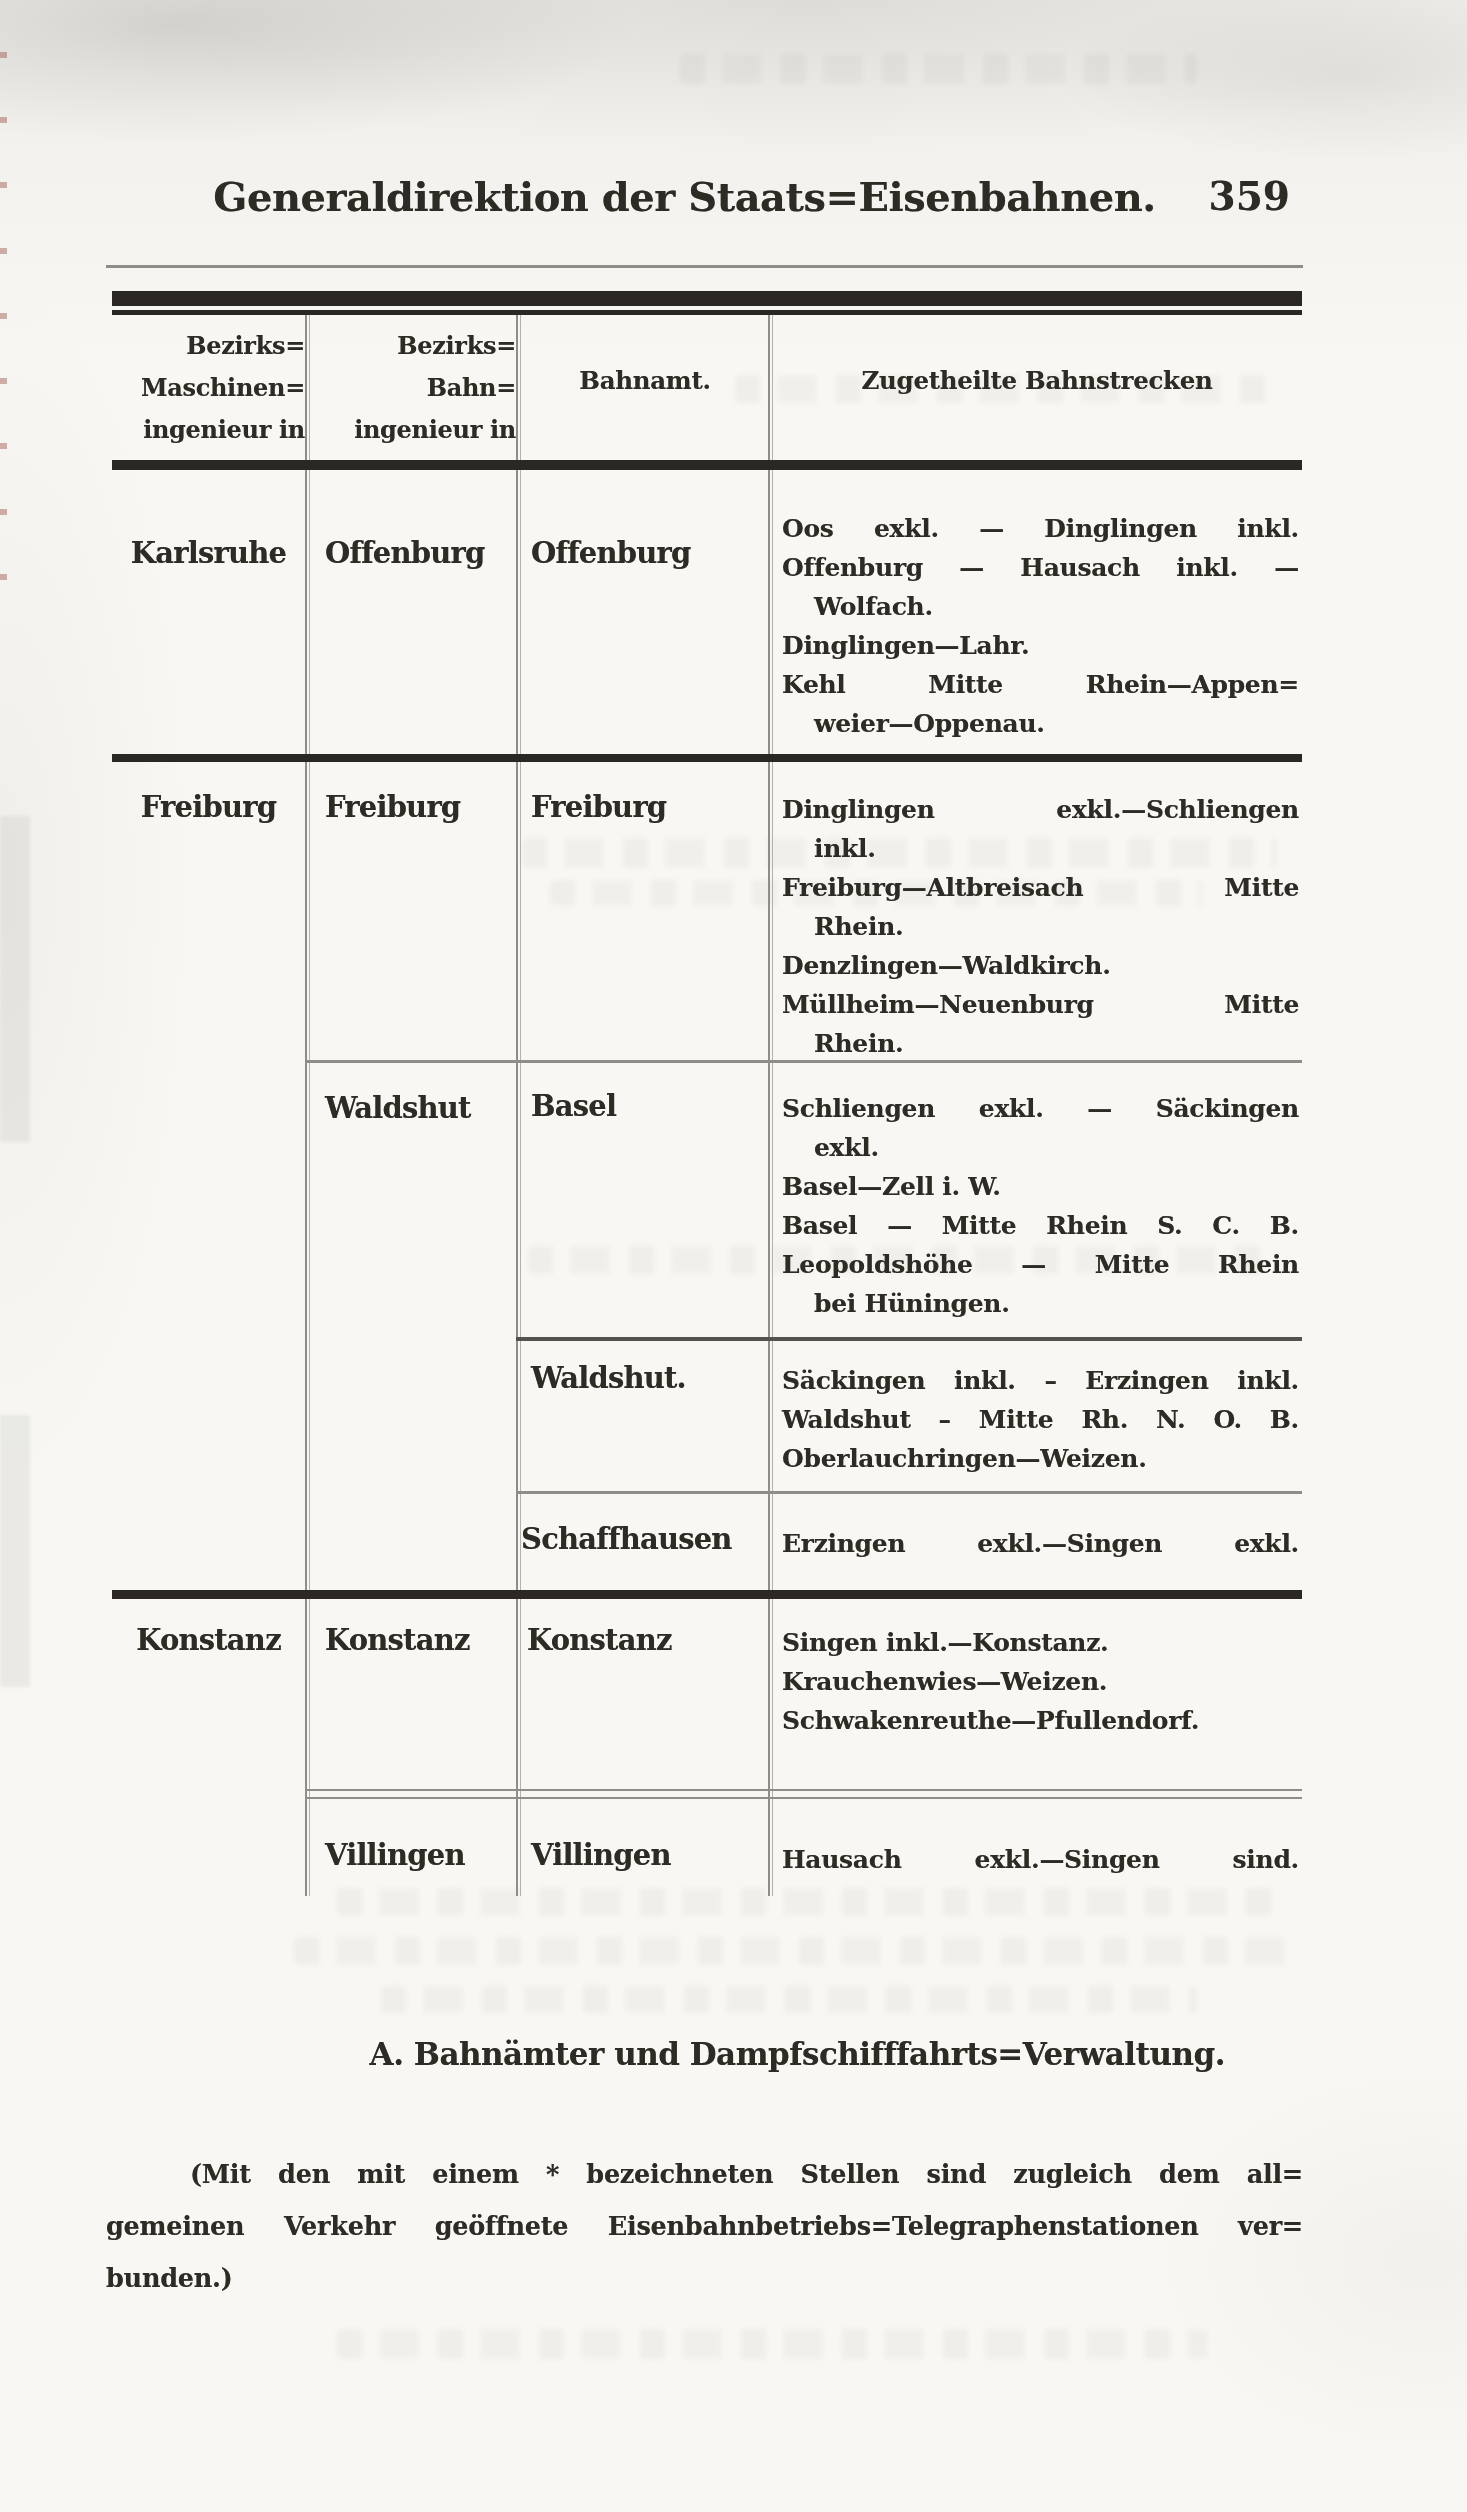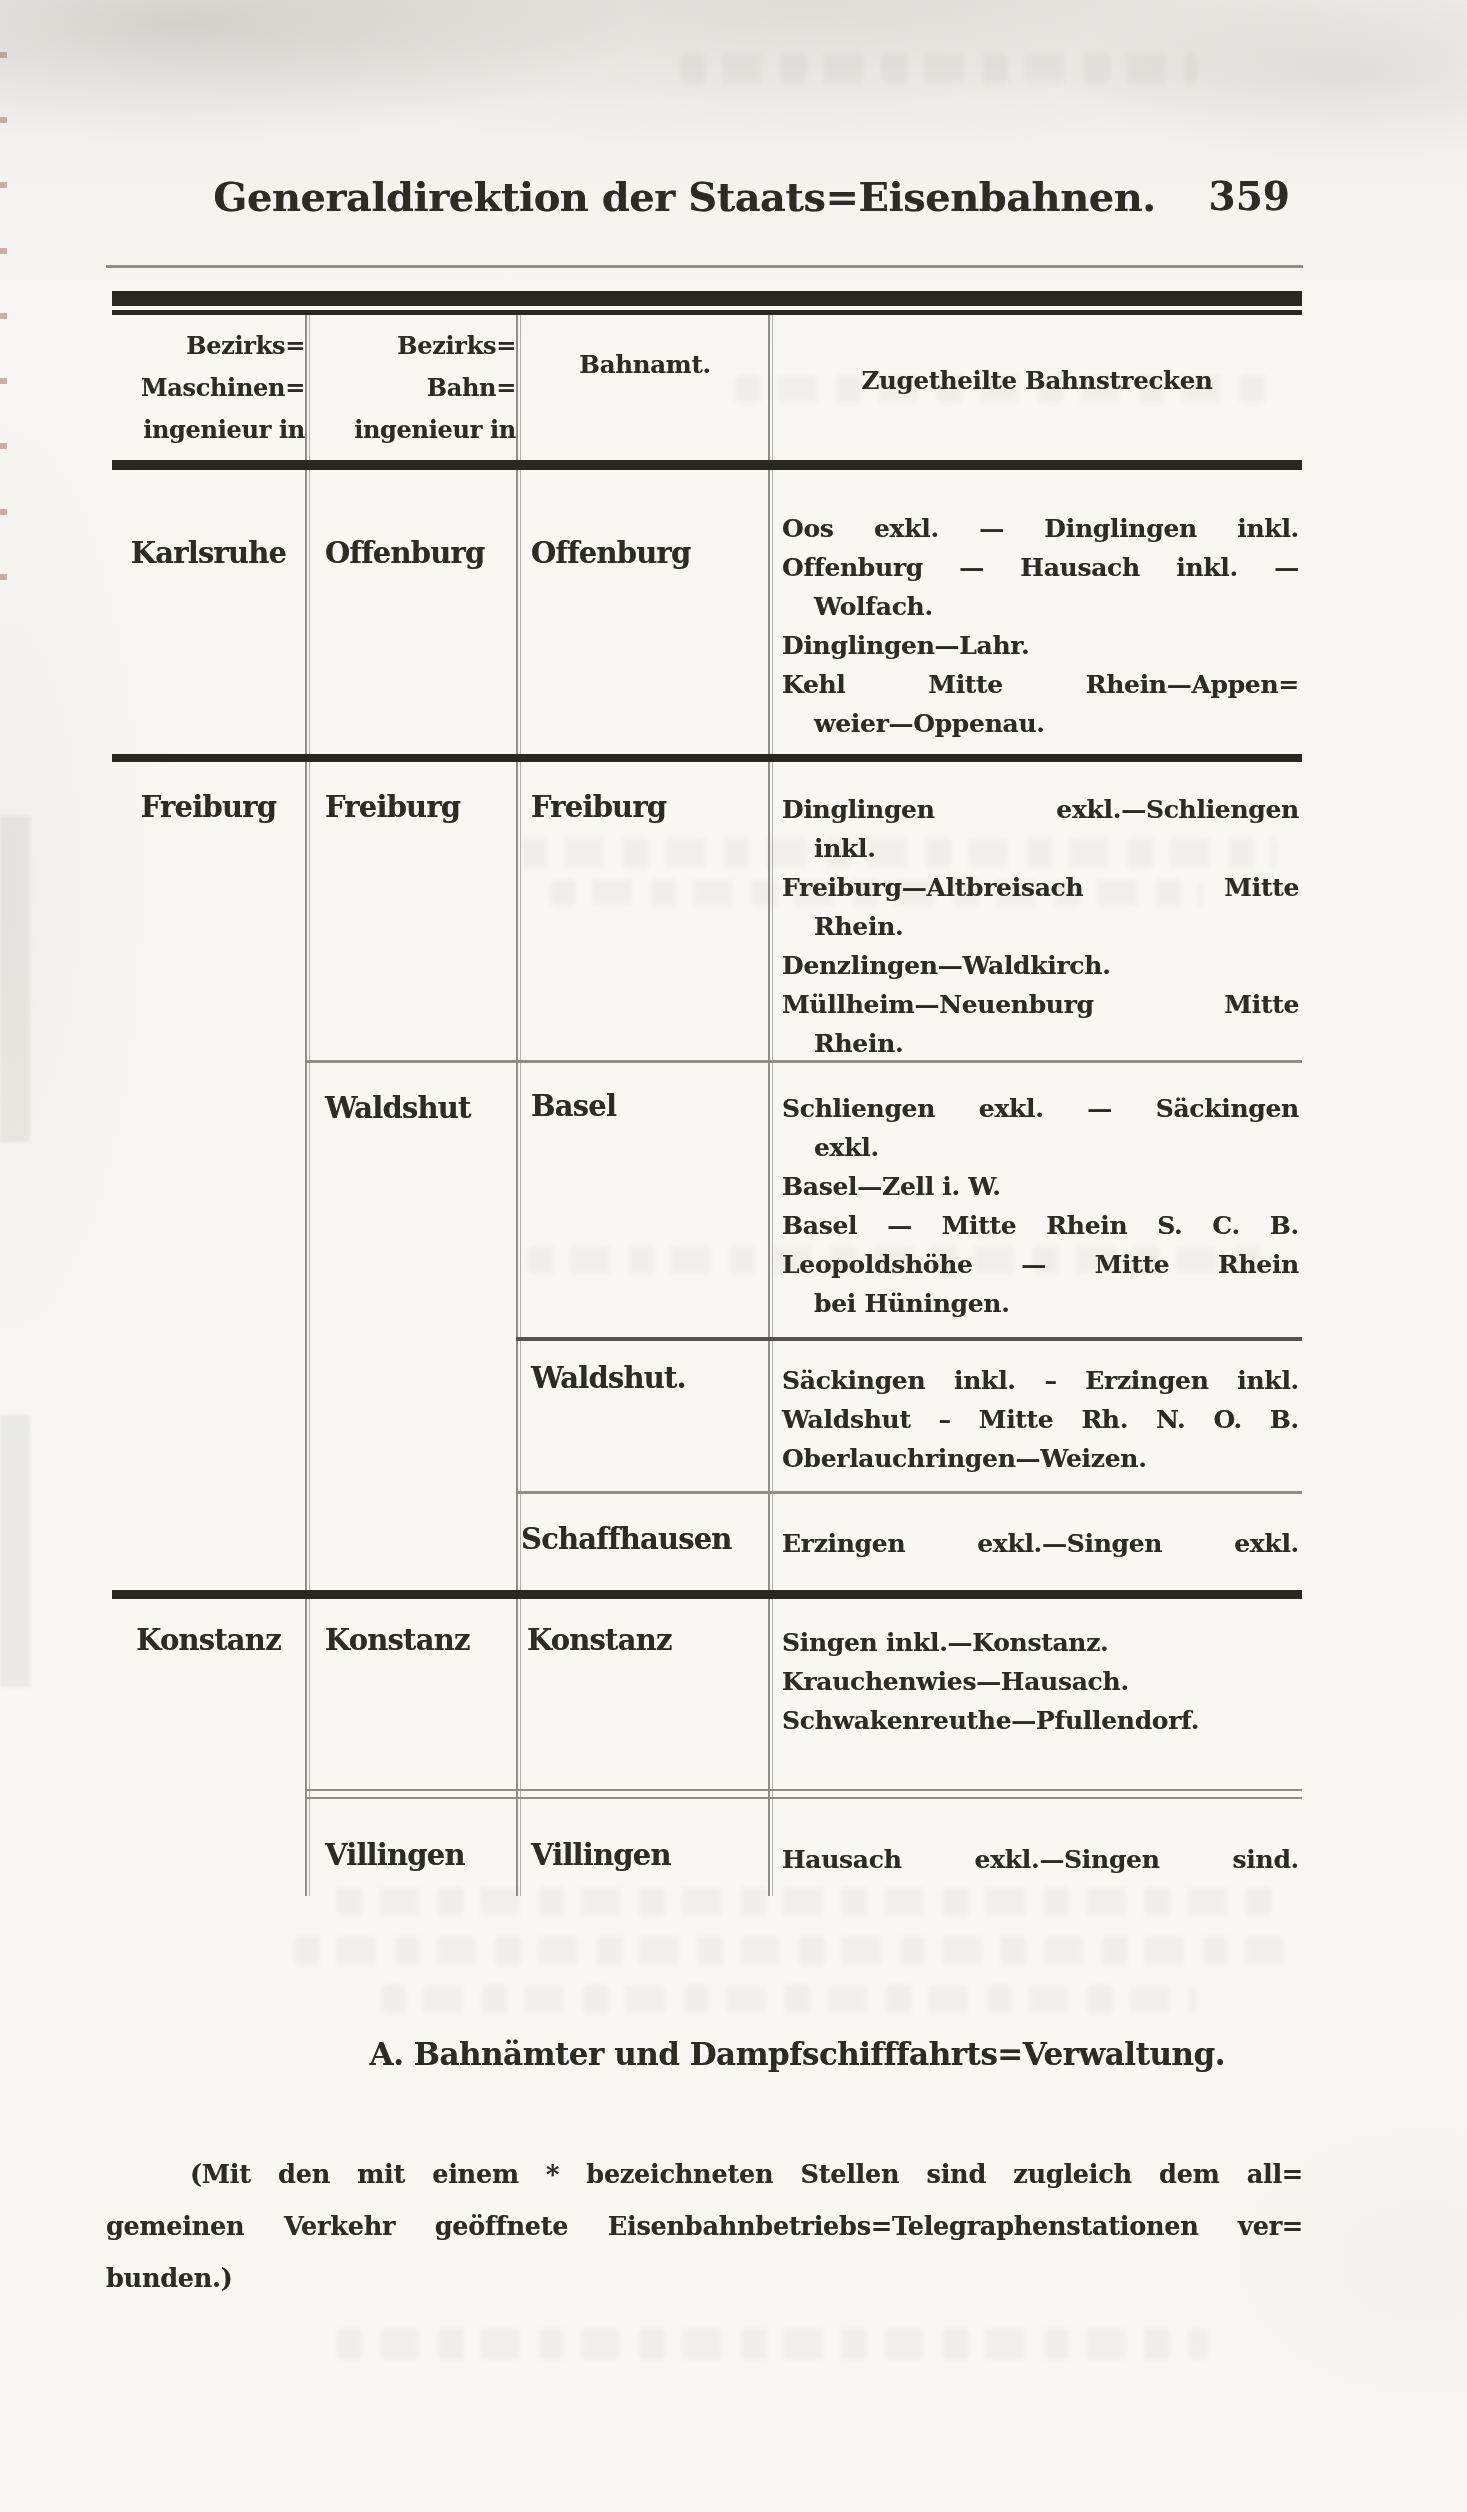--- a/index.html
+++ b/index.html
@@ -114,21 +114,21 @@
     <div class="hcell ink" style="left:112px;top:325px;width:193px">
       <div class="hline">Bezirks=</div>
       <div class="hline">Maschinen=</div>
       <div class="hline">ingenieur in</div>
     </div>
     <div class="hcell ink" style="left:310px;top:325px;width:206px">
       <div class="hline">Bezirks=</div>
       <div class="hline">Bahn=</div>
       <div class="hline">ingenieur in</div>
     </div>
-    <div class="hsingle ink" style="left:521px;top:350px;width:248px">Bahnamt.</div>
+    <div class="hsingle ink" style="left:521px;top:366px;width:248px">Bahnamt.</div>
     <div class="hsingle ink" style="left:773px;top:366px;width:528px">Zugetheilte Bahnstrecken</div>
 
     <div class="rule dark" style="left:112px;top:460px;width:1190px;height:9.8px"></div>
 
     <div>
       <div class="name center ink" style="left:112px;top:536px;width:193px">Karlsruhe</div>
       <div class="name ink" style="left:325px;top:536px">Offenburg</div>
       <div class="name ink" style="left:531px;top:536px">Offenburg</div>
       <div class="st" style="top:509px">
         <div class="sl jl ink">Oos exkl. — Dinglingen inkl.</div>
@@ -188,21 +188,21 @@
       </div>
     </div>
     <div class="rule dark" style="left:112px;top:1590px;width:1190px;height:8.7px"></div>
 
     <div>
       <div class="name center ink" style="left:112px;top:1623px;width:193px">Konstanz</div>
       <div class="name ink" style="left:325px;top:1623px">Konstanz</div>
       <div class="name ink" style="left:527px;top:1623px">Konstanz</div>
       <div class="st" style="top:1623px">
         <div class="sl ink">Singen inkl.—Konstanz.</div>
-        <div class="sl ink">Krauchenwies—Hausach.</div>
+        <div class="sl ink">Krauchenwies—Weizen.</div>
         <div class="sl ink">Schwakenreuthe—Pfullendorf.</div>
       </div>
     </div>
     <div class="rule" style="left:305px;top:1789px;width:997px;height:2.2px"></div>
     <div class="rule" style="left:305px;top:1797px;width:997px;height:2.2px"></div>
 
     <div>
       <div class="name ink" style="left:325px;top:1838px">Villingen</div>
       <div class="name ink" style="left:531px;top:1838px">Villingen</div>
       <div class="st" style="top:1840px">

